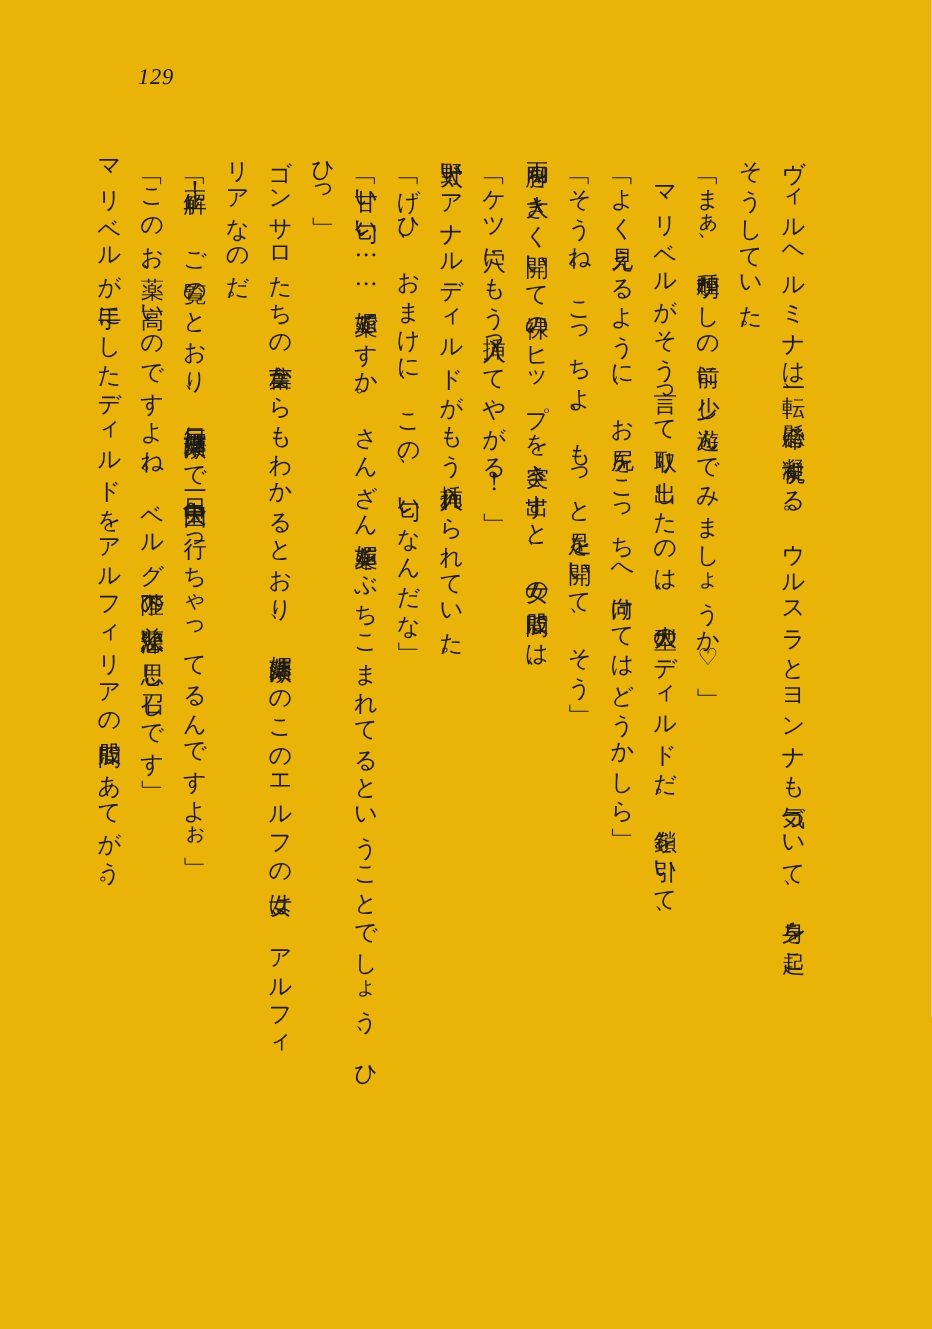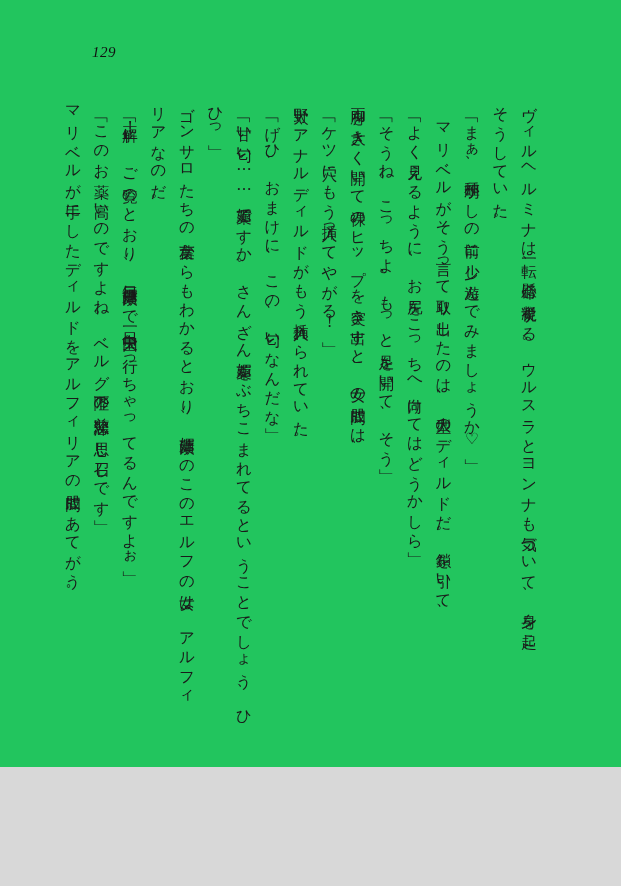--- a/index.html
+++ b/index.html
@@ -6,22 +6,22 @@
     margin: 0;
     padding: 0;
     background: #d8d8d8;
   }
   body {
     font-family: "Liberation Serif", serif;
   }
   .page {
     position: relative;
     width: 621px;
-    height: 767px;
-    background: #22c55e;
+    height: 886px;
+    background: #eab308;
     overflow: hidden;
     box-sizing: border-box;
   }
   .page-number {
     position: absolute;
     top: 44px;
     left: 92px;
     font-family: "Liberation Serif", serif;
     font-style: italic;
     font-size: 15px;

